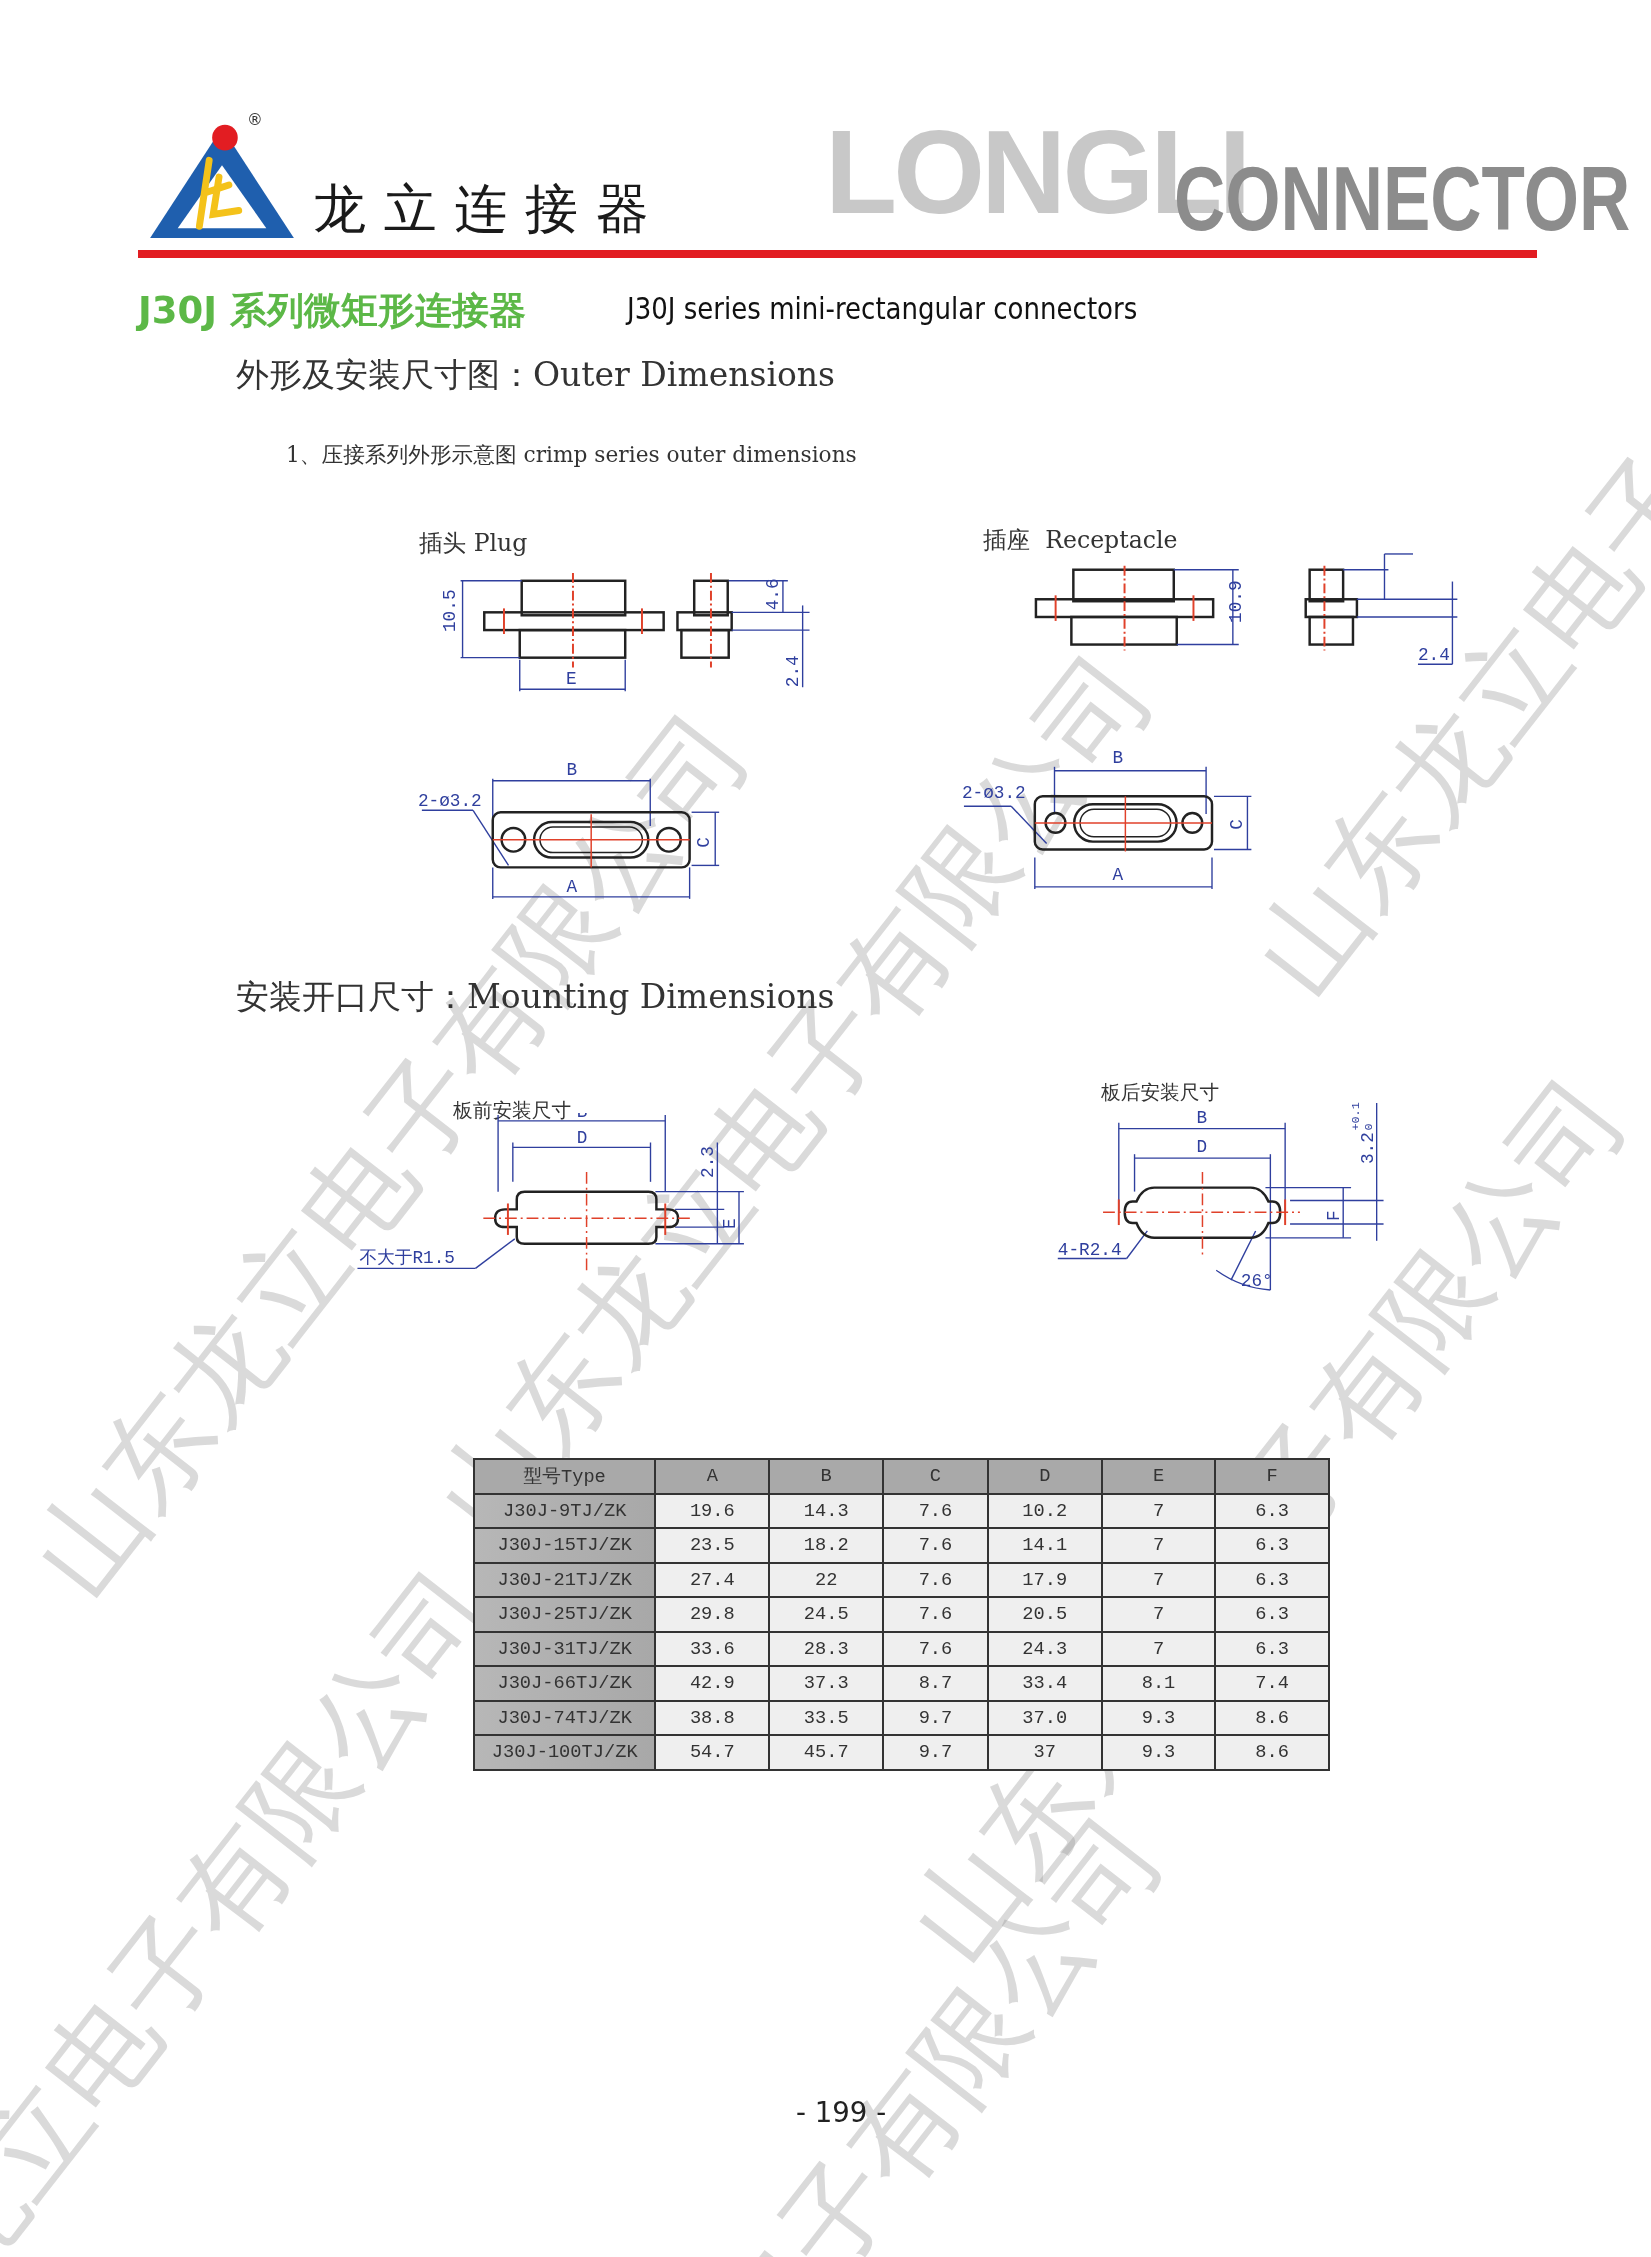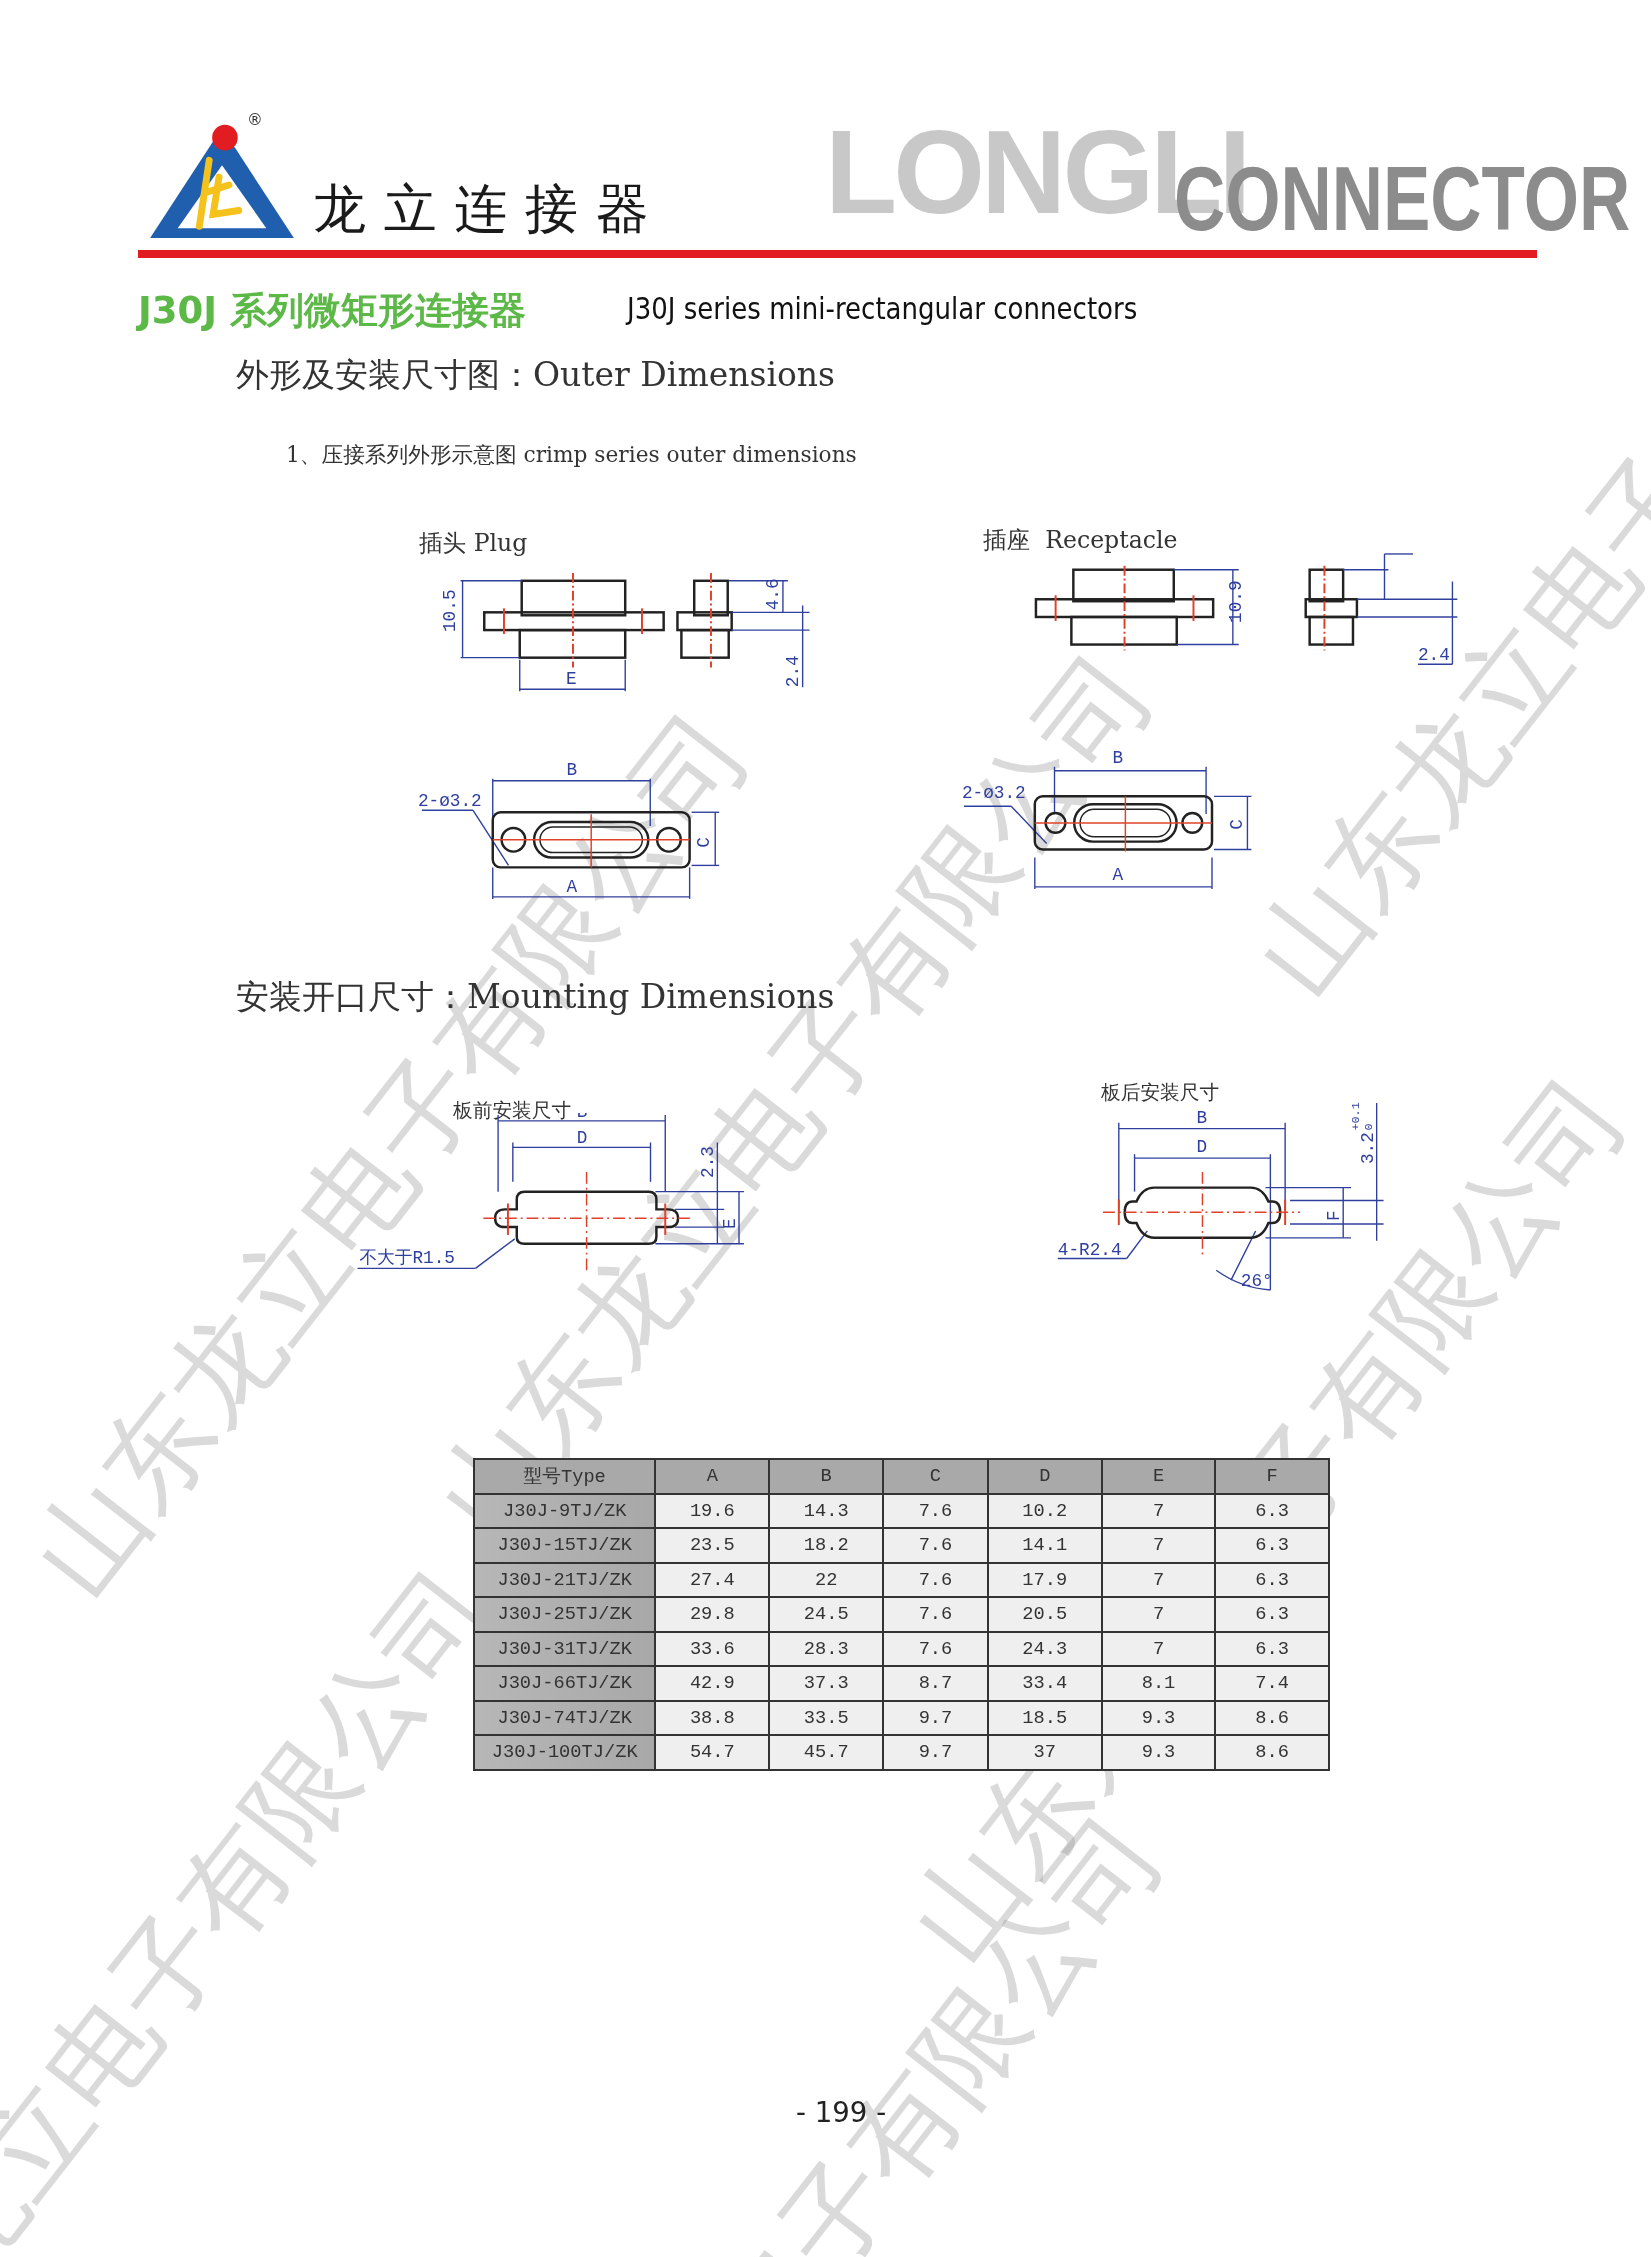--- a/index.html
+++ b/index.html
@@ -313,21 +313,21 @@
         <td>8.7</td>
         <td>33.4</td>
         <td>8.1</td>
         <td>7.4</td>
       </tr>
       <tr>
         <td class="type">J30J-74TJ/ZK</td>
         <td>38.8</td>
         <td>33.5</td>
         <td>9.7</td>
-        <td>18.5</td>
+        <td>37.0</td>
         <td>9.3</td>
         <td>8.6</td>
       </tr>
       <tr>
         <td class="type">J30J-100TJ/ZK</td>
         <td>54.7</td>
         <td>45.7</td>
         <td>9.7</td>
         <td>37</td>
         <td>9.3</td>

